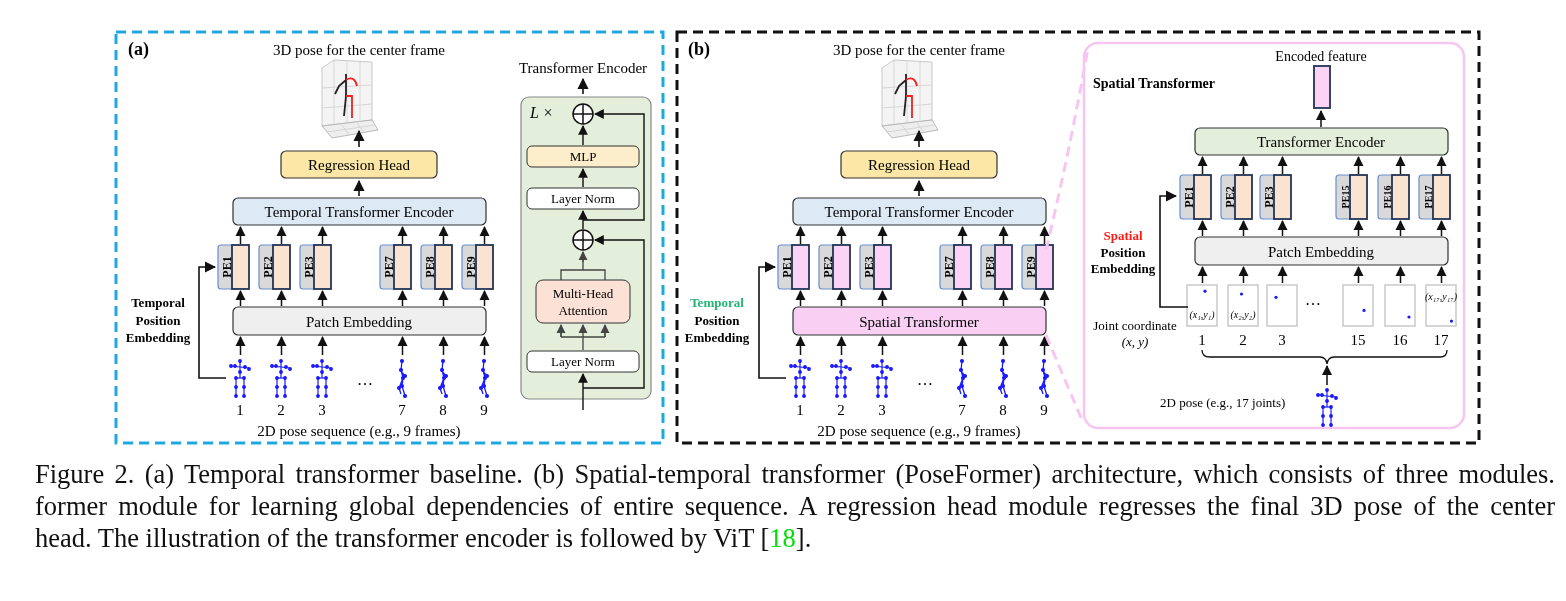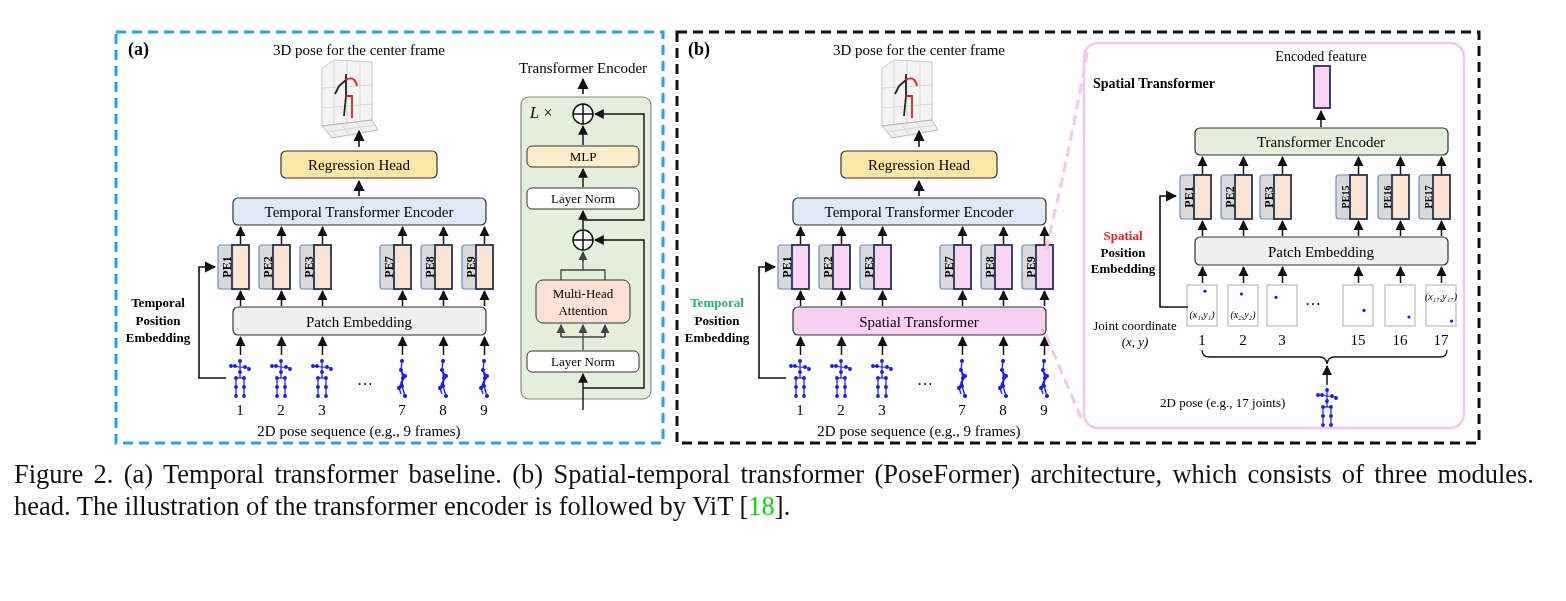--- a/index.html
+++ b/index.html
@@ -1,19 +1,19 @@
 <!DOCTYPE html>
 <html><head>
 <meta charset="utf-8">
 <style>
   html, body { margin:0; padding:0; background:#ffffff; }
   body { width:1566px; height:601px; position:relative; overflow:hidden; font-family:"Liberation Serif", serif; color:#111; }
   #fig { position:absolute; left:0; top:0; width:1566px; height:460px; }
   #fig text { font-family:"Liberation Serif", serif; }
-  .caption { position:absolute; left:14px; top:458px; width:1520px; font-family:"Liberation Serif", serif; font-size:26.5px; line-height:32px; color:#111; text-align:justify; }
+  .caption { position:absolute; left:35px; top:458px; width:1520px; font-family:"Liberation Serif", serif; font-size:26.5px; line-height:32px; color:#111; text-align:justify; }
   .caption .line { display:block; white-space:nowrap; }
   .caption .line.just { text-align:justify; text-align-last:justify; }
   .cite { color:#00e000; }
 </style>
 </head>
 <body>
 
 <svg id="fig" viewBox="0 0 1566 460" xmlns="http://www.w3.org/2000/svg">
   <defs>
     <marker id="ah" viewBox="0 0 10 10" refX="9" refY="5" markerWidth="7" markerHeight="7" orient="auto-start-reverse">
@@ -327,14 +327,15 @@
   <text x="1135" y="330" font-size="13" text-anchor="middle">Joint coordinate</text>
   <text x="1135" y="346" font-size="13" text-anchor="middle" font-style="italic">(x, y)</text>
   <path d="M1202,350 Q1202,357 1210,357 L1320,357 Q1326,357 1327,364 Q1328,357 1334,357 L1440,357 Q1447,357 1447,350" stroke="#111" stroke-width="1.3" fill="none"></path>
   <line x1="1327" y1="385" x2="1327" y2="366" stroke="#111" stroke-width="1.5" marker-end="url(#ah)"></line>
   <text x="1160" y="407" font-size="13">2D pose (e.g., 17 joints)</text>
   <use href="#skel-front" x="1327" y="397"></use>
 </svg>
 
 <div class="caption">
   <span class="line just">Figure 2. (a) Temporal transformer baseline. (b) Spatial-temporal transformer (PoseFormer) architecture, which consists of three modules.</span>
+  <span class="line just">former module for learning global dependencies of entire sequence.  A regression head module regresses the final 3D pose of the center</span>
   <span class="line"><span>head. The illustration of the transformer encoder is followed by ViT [</span><span class="cite">18</span><span>].</span></span>
 </div>
 
 </body></html>

